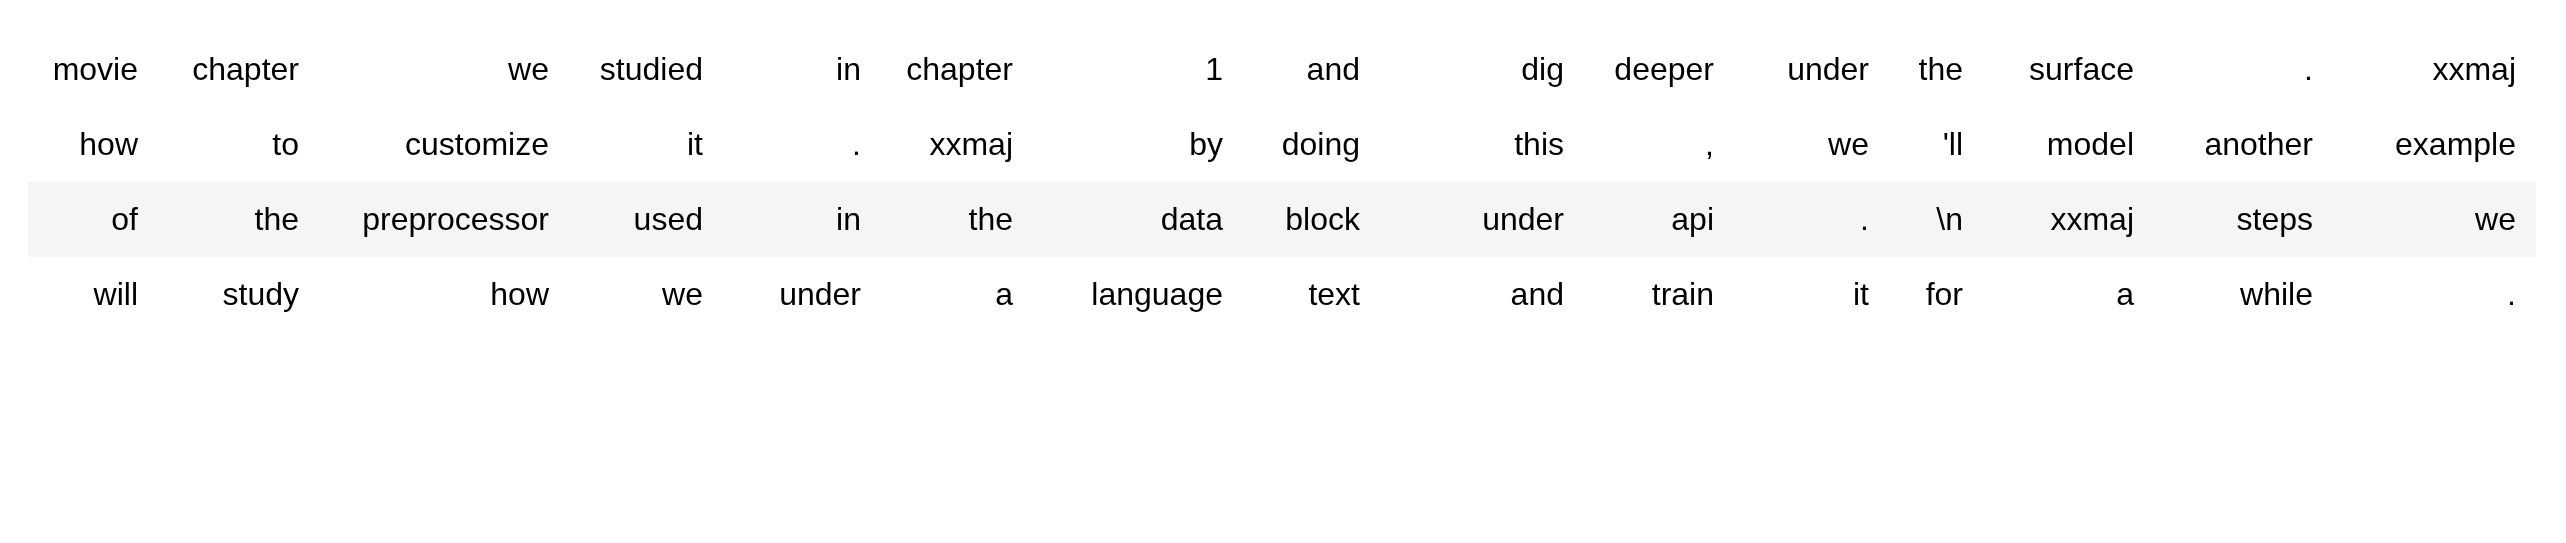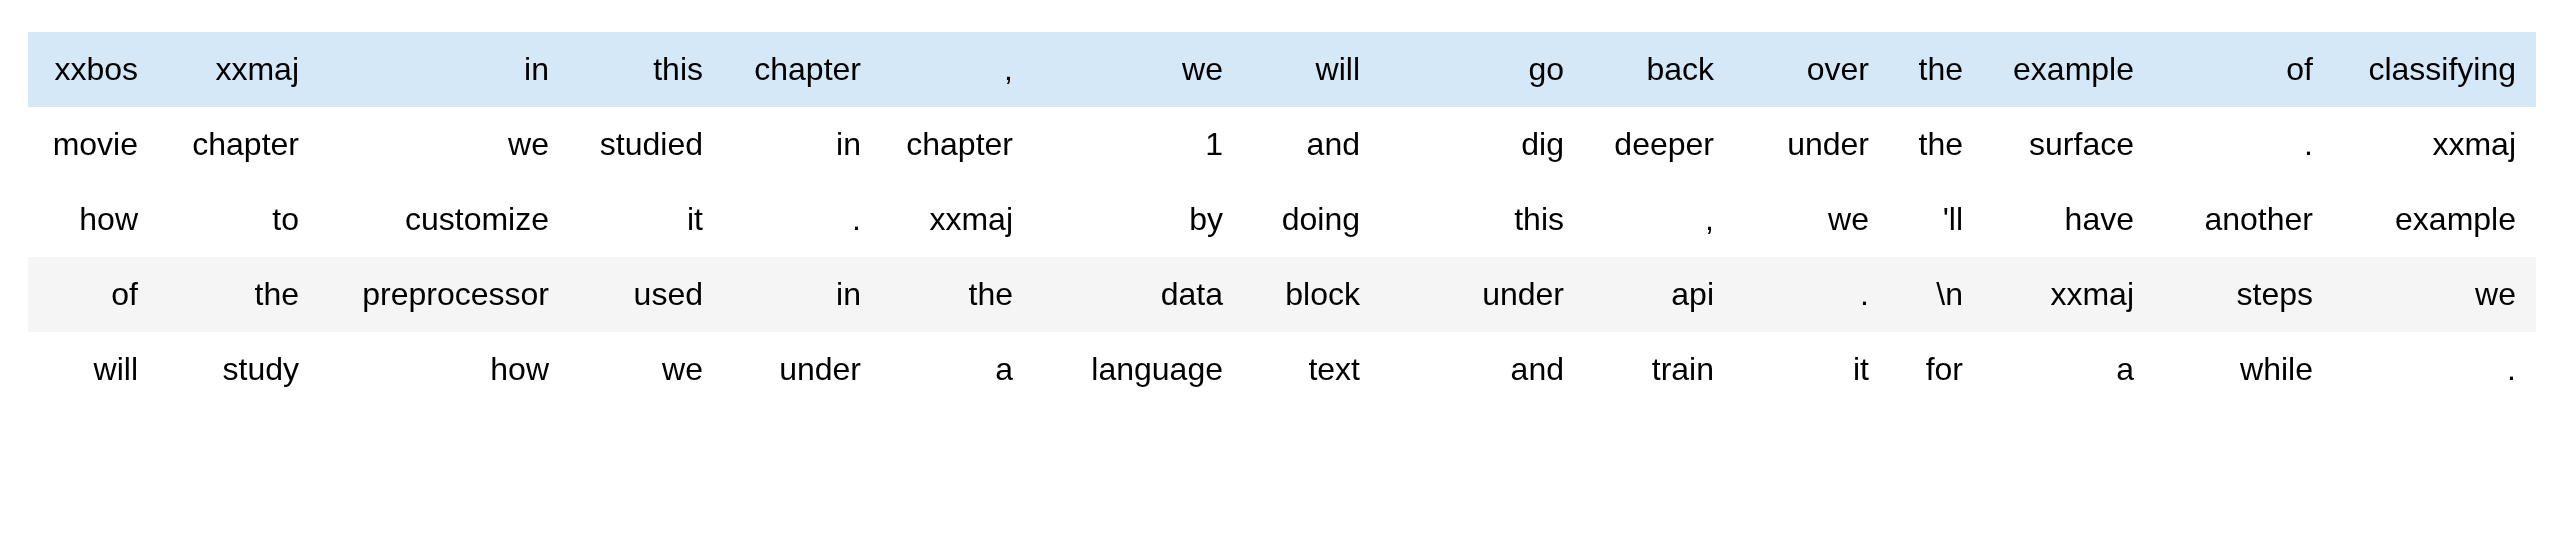--- a/index.html
+++ b/index.html
@@ -61,37 +61,20 @@
         <col style="width:137px">
         <col style="width:204px">
       <col style="width:150px">
         <col style="width:155px">
         <col style="width:94px">
       <col style="width:171px">
         <col style="width:179px">
         <col style="width:203px">
     </colgroup>
     <tbody>
-        <tr class="bg-highlight">
-          <td>xxbos</td>
-          <td>xxmaj</td>
-          <td>in</td>
-          <td>this</td>
-          <td>chapter</td>
-          <td>,</td>
-          <td>we</td>
-          <td>will</td>
-          <td>go</td>
-          <td>back</td>
-          <td>over</td>
-          <td>the</td>
-          <td>example</td>
-          <td>of</td>
-          <td>classifying</td>
-        </tr>
         <tr class="bg-plain">
           <td>movie</td>
           <td>chapter</td>
           <td>we</td>
           <td>studied</td>
           <td>in</td>
           <td>chapter</td>
           <td>1</td>
           <td>and</td>
           <td>dig</td>
@@ -108,21 +91,21 @@
           <td>customize</td>
           <td>it</td>
           <td>.</td>
           <td>xxmaj</td>
           <td>by</td>
           <td>doing</td>
           <td>this</td>
           <td>,</td>
           <td>we</td>
           <td>'ll</td>
-          <td>have</td>
+          <td>model</td>
           <td>another</td>
           <td>example</td>
         </tr>
         <tr class="bg-stripe">
           <td>of</td>
           <td>the</td>
           <td>preprocessor</td>
           <td>used</td>
           <td>in</td>
           <td>the</td>

